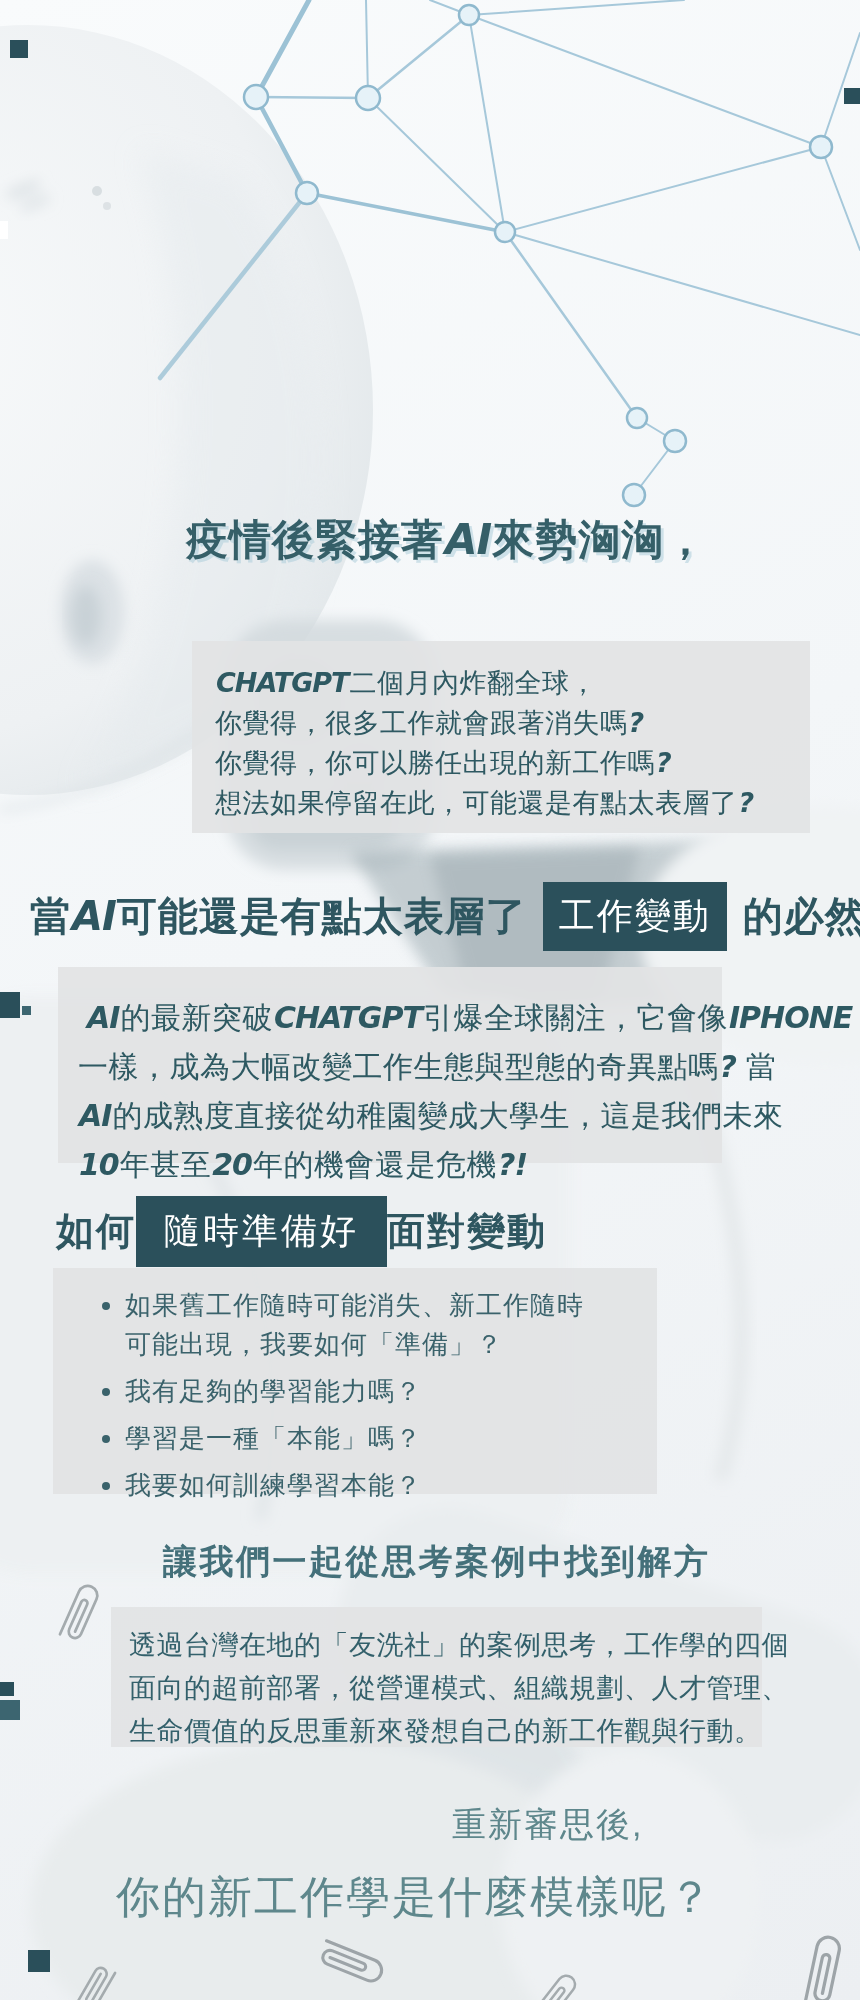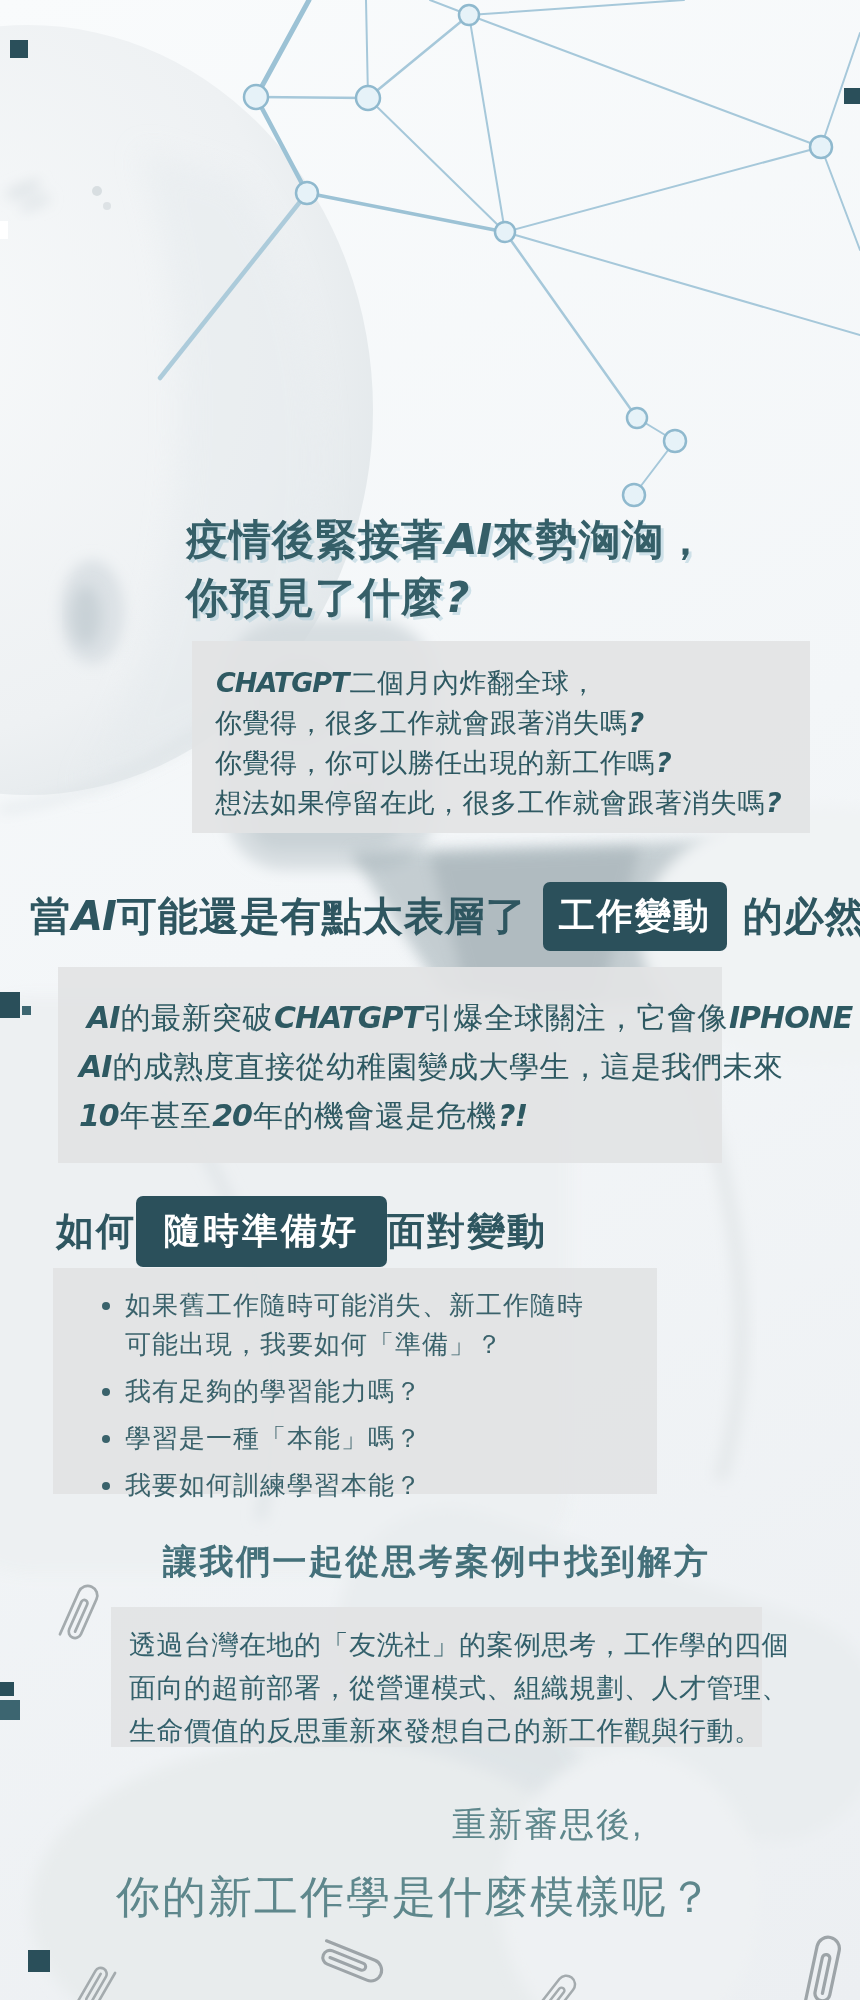--- a/index.html
+++ b/index.html
@@ -21,21 +21,21 @@
   }
   .graybox{background:rgba(226,227,228,.93);}
   .intro-box{
     left:192px;top:641px;width:618px;height:192px;
     padding:22px 0 0 23px;box-sizing:border-box;
     font-size:27px;line-height:39px;color:#2e5962;letter-spacing:.5px;white-space:nowrap;
   }
   .h-row{display:flex;align-items:center;white-space:nowrap;}
   .h2-row{left:30px;top:882px;gap:16px;}
   .h2-pre,.h2-post{font-size:40px;font-weight:700;color:#2e5660;letter-spacing:1px;}
-  .hl-box{background:#2b505b;color:#ffffff;font-weight:700;border-radius:7px;}
+  .hl-box{background:#2b505b;color:#ffffff;font-weight:400;}
   .h2-hl{font-size:36px;padding:10px 16px;letter-spacing:2px;}
   .body2-box{
     left:58px;top:967px;width:664px;height:196px;
     padding:26px 0 0 20px;box-sizing:border-box;
     font-size:30px;line-height:49px;color:#2e5962;letter-spacing:.5px;white-space:nowrap;
   }
   .body2-box .l0{padding-left:8px;}
   .h3-row{left:56px;top:1196px;}
   .h3-pre,.h3-post{font-size:38px;font-weight:700;color:#2e5660;letter-spacing:2px;}
   .h3-hl{font-size:36px;padding:11px 28px;letter-spacing:3px;}
@@ -162,38 +162,38 @@
   <div class="pixel" style="left:844px;top:88px;width:16px;height:16px;"></div>
   <div class="whitesq" style="left:0;top:221px;width:8px;height:18px;"></div>
   <div class="pixel" style="left:0;top:992px;width:20px;height:26px;"></div>
   <div class="pixel light" style="left:22px;top:1006px;width:9px;height:9px;"></div>
   <div class="pixel" style="left:0;top:1682px;width:14px;height:14px;"></div>
   <div class="pixel light" style="left:0;top:1700px;width:20px;height:20px;"></div>
   <div class="pixel" style="left:28px;top:1950px;width:22px;height:22px;"></div>
 
   <div class="abs hero-title">
     <div><span>疫情後緊接著</span><span class="marker">AI</span><span>來勢洶洶，</span></div>
-    <div><span>你預見了什麼</span><span class="marker">?</span></div>
   </div>
 
   <div class="abs graybox intro-box">
     <div><span class="marker">CHATGPT</span><span>二個月內炸翻全球，</span></div>
     <div><span>你覺得，很多工作就會跟著消失嗎</span><span class="marker">?</span></div>
     <div><span>你覺得，你可以勝任出現的新工作嗎</span><span class="marker">?</span></div>
-    <div><span>想法如果停留在此，很多工作就會跟著消失嗎</span><span class="marker">?</span></div>
+    <div><span>想法如果停留在此，可能還是有點太表層了</span><span class="marker">?</span></div>
   </div>
 
   <div class="abs h-row h2-row">
     <span class="h2-pre"><span>當</span><span class="marker">AI</span><span>可能還是有點太表層了</span></span>
     <span class="hl-box h2-hl">工作變動</span>
     <span class="h2-post">的必然性</span>
   </div>
 
   <div class="abs graybox body2-box">
     <div class="l0"><span class="marker">AI</span><span>的最新突破</span><span class="marker">CHATGPT</span><span>引爆全球關注，它會像</span><span class="marker">IPHONE</span></div>
+    <div><span>一樣，成為大幅改變工作生態與型態的奇異點嗎</span><span class="marker">?</span><span> 當</span></div>
     <div><span class="marker">AI</span><span>的成熟度直接從幼稚園變成大學生，這是我們未來</span></div>
     <div><span class="marker">10</span><span>年甚至</span><span class="marker">20</span><span>年的機會還是危機</span><span class="marker">?!</span></div>
   </div>
 
   <div class="abs h-row h3-row">
     <span class="h3-pre">如何</span>
     <span class="hl-box h3-hl">隨時準備好</span>
     <span class="h3-post">面對變動</span>
   </div>
 

